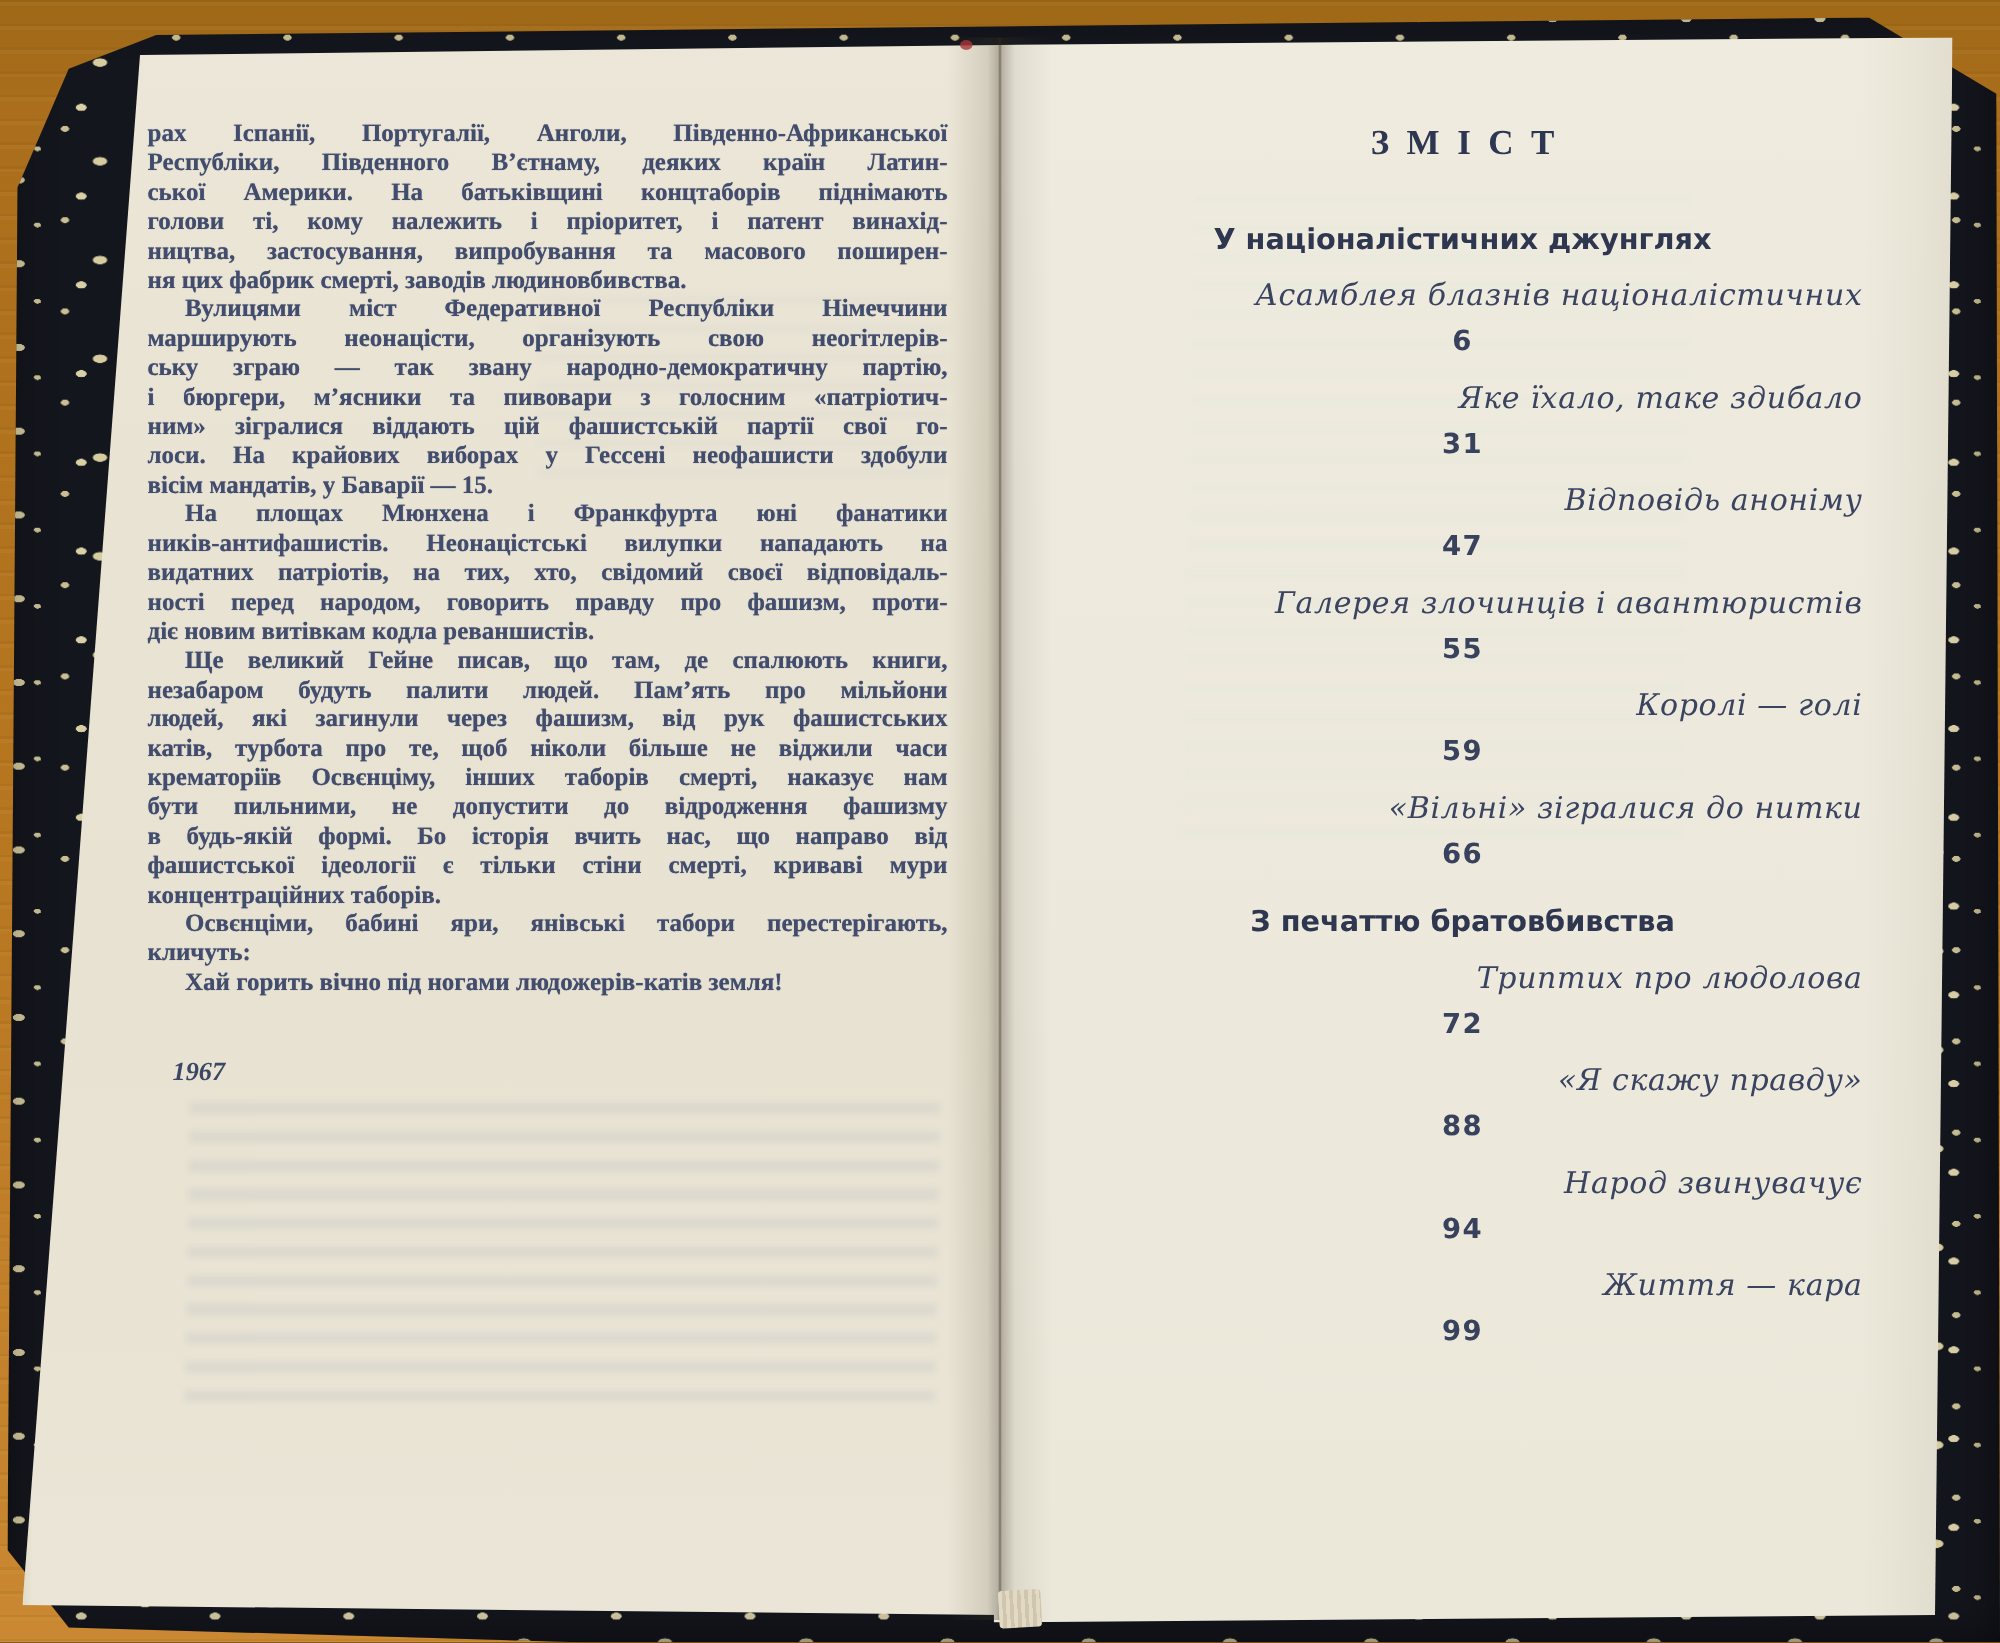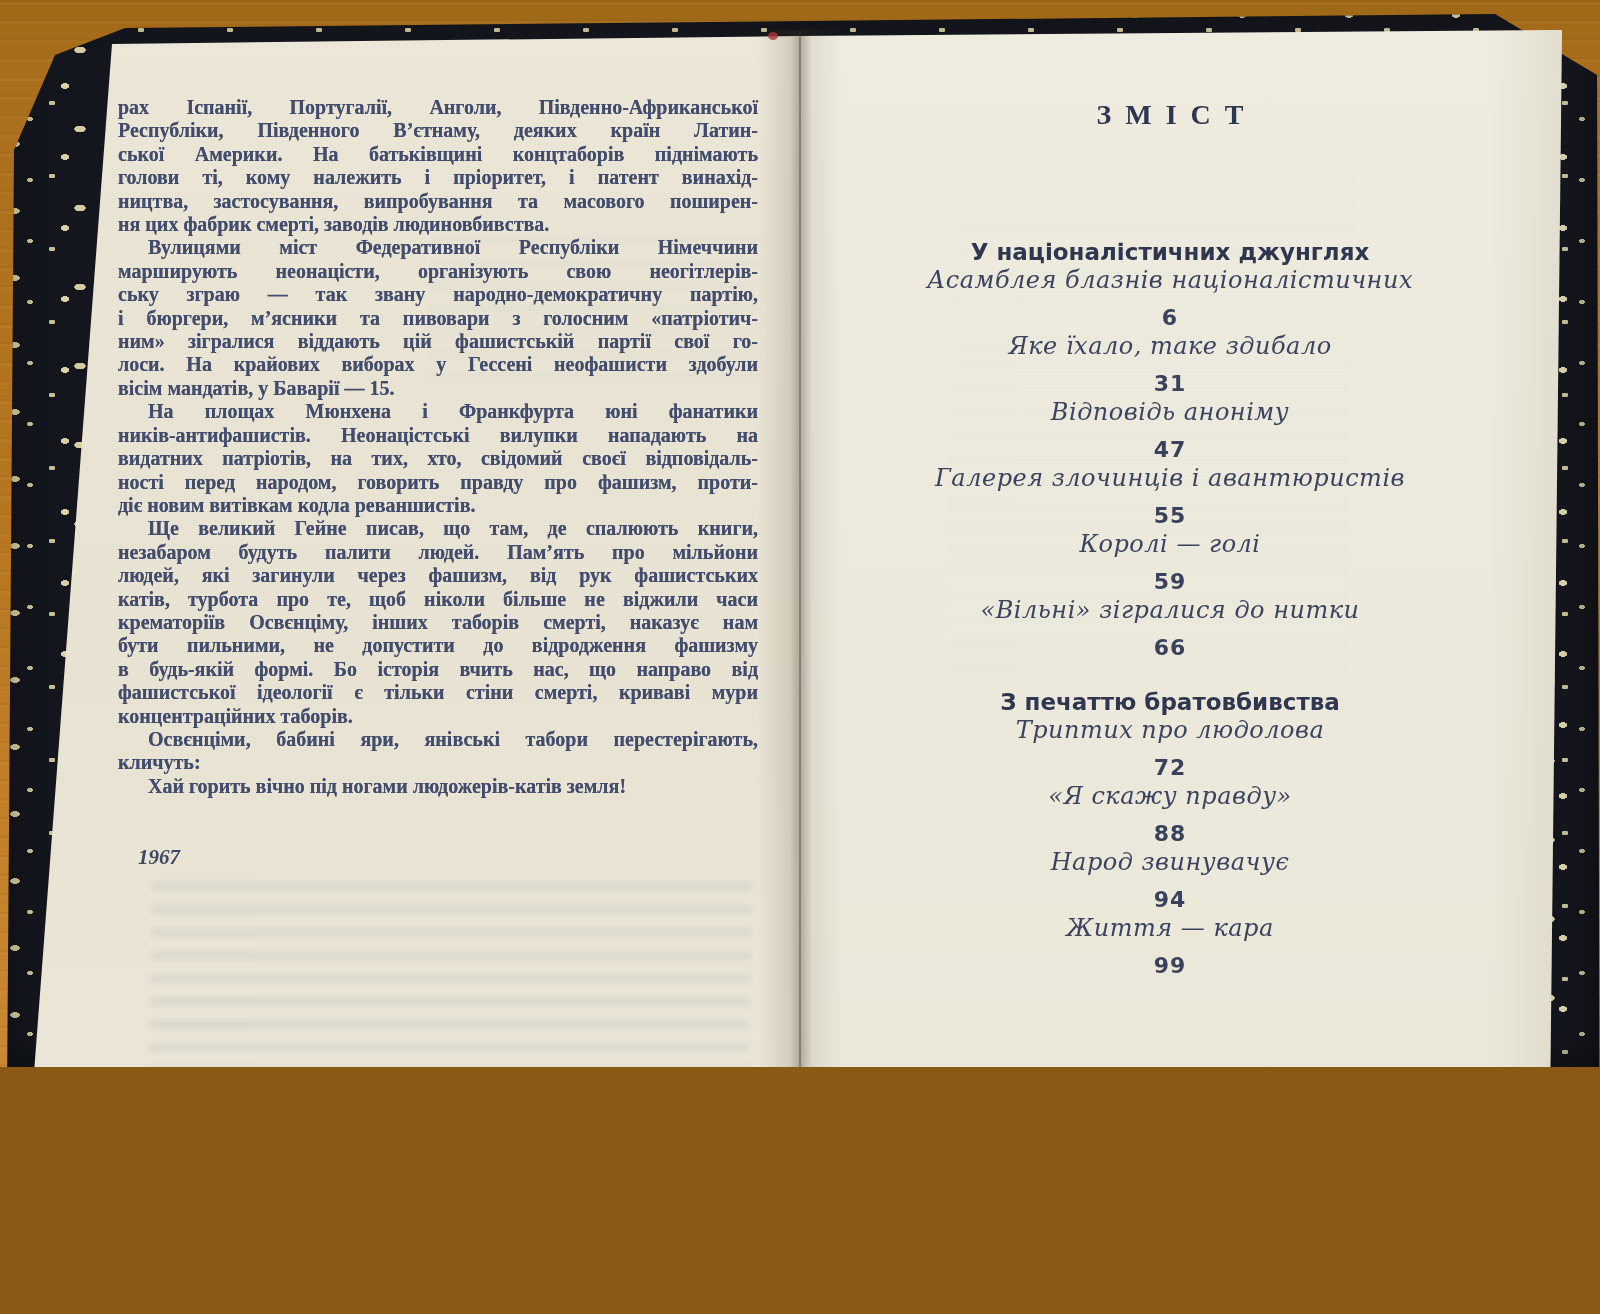--- a/index.html
+++ b/index.html
@@ -1,16 +1,16 @@
 <!DOCTYPE html>
 <html><head>
 <meta charset="utf-8">
 <style>
   html,body{margin:0;padding:0;background:#8a5a14;}
-  .scene{position:relative;width:1600px;height:1067px;overflow:hidden;
+  .scene{position:relative;width:1600px;height:1314px;overflow:hidden;
     font-family:"Liberation Serif",serif;text-decoration:underline;}
 
   
   .wood{position:absolute;inset:0;
     background:
       repeating-linear-gradient(180deg, rgba(70,35,0,.06) 0 2px, rgba(255,220,150,.05) 2px 5px, transparent 5px 19px),
       linear-gradient(180deg,#9d6817 0%,#aa6e1c 6%,#b2731e 32%,#bb7a23 64%,#c98831 100%);}
 
   
   .cover{position:absolute;inset:0;
@@ -66,23 +66,23 @@
   .ghost.g1{left:150px;top:882px;width:600px;height:252px;opacity:.55;}
   .ghost.g2{left:430px;top:235px;width:330px;height:160px;opacity:.14;}
   .ghost.g3{left:950px;top:155px;width:400px;height:520px;opacity:.10;}
 
   
   .toc{position:absolute;left:850px;top:100px;width:640px;text-align:center;color:#39425f;}
   .toc-title{font-family:"Liberation Serif",serif;font-weight:600;font-size:28px;
     letter-spacing:14px;padding-left:14px;color:#2e3752;line-height:30px;}
   .toc-section-header{font-family:"DejaVu Sans",sans-serif;font-weight:700;font-size:23px;
     color:#2e374f;margin-top:26px;line-height:28px;}
-  .toc-section:first-child .toc-section-header{margin-top:108px;}
+  .toc-section:first-child .toc-section-header{margin-top:48px;}
   .toc-item-title{font-family:"DejaVu Serif",serif;font-style:italic;font-weight:400;
-    font-size:24px;letter-spacing:.5px;line-height:28px;color:#3a4360;}
+    font-size:24px;letter-spacing:.5px;margin-top:16px;line-height:28px;color:#3a4360;text-align:right;}
   .toc-page-num{font-family:"DejaVu Sans",sans-serif;font-weight:600;font-size:22px;
     letter-spacing:1px;margin-top:10px;line-height:28px;color:#39425c;}
 </style>
 </head>
 <body>
 
 <div class="scene">
   <div class="wood"></div>
   <div class="cover"></div>
 

